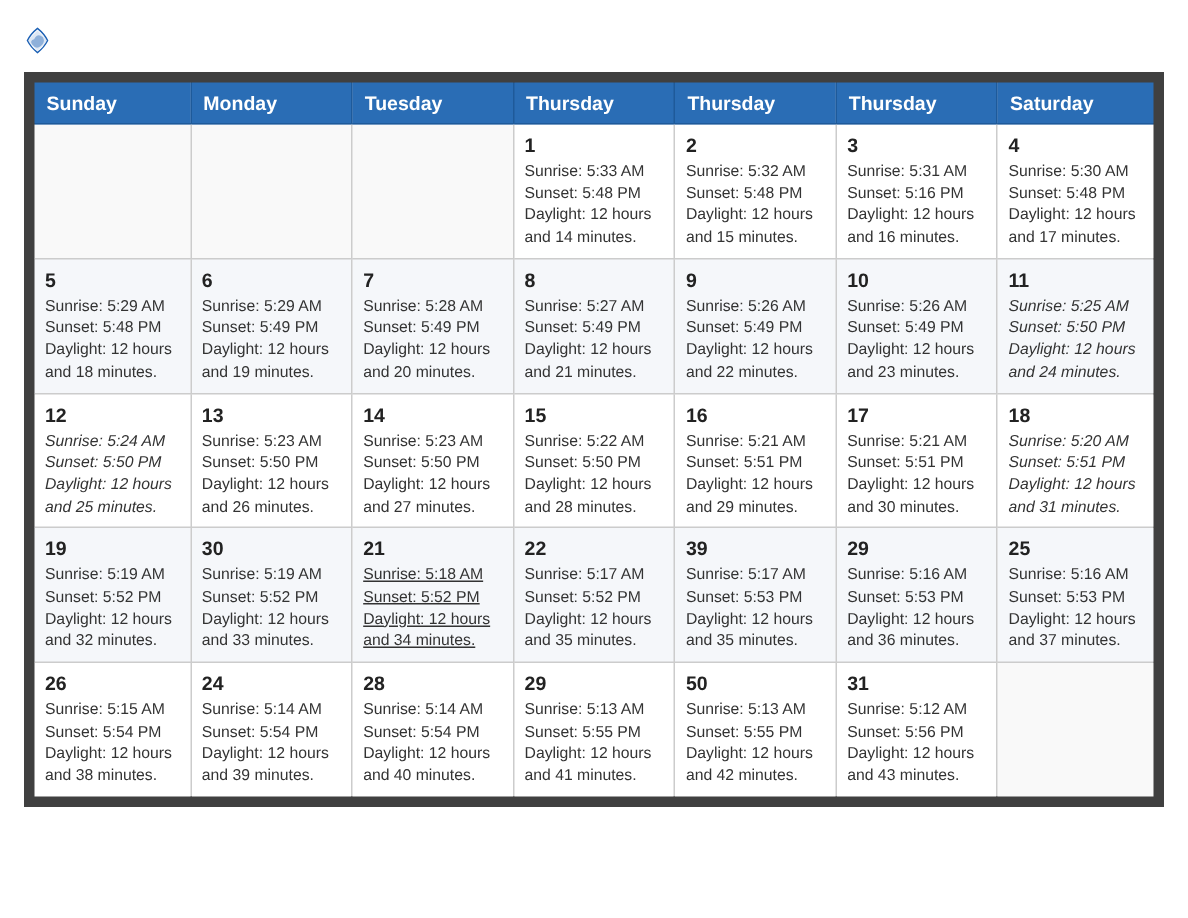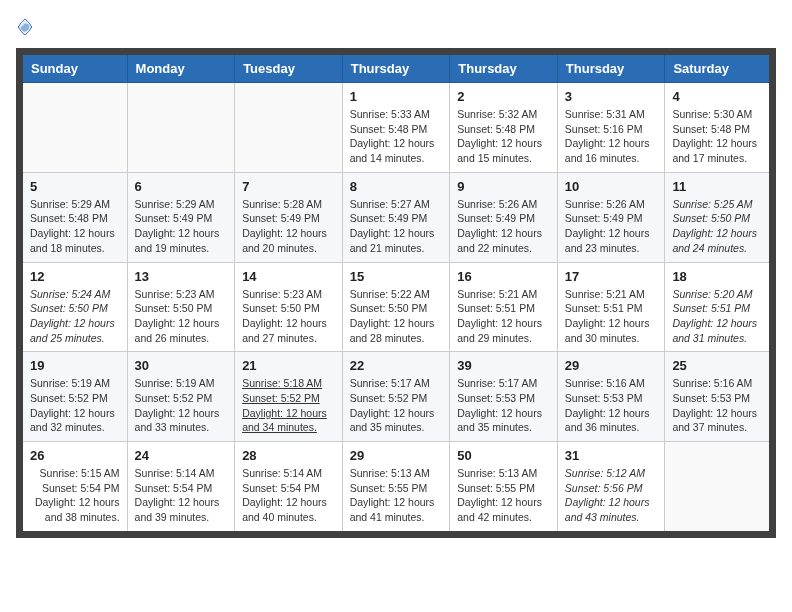--- a/index.html
+++ b/index.html
@@ -306,21 +306,21 @@
           <div class="day-number">25</div>
           <div class="day-info" style="white-space: pre-line;">Sunrise: 5:16 AM
 Sunset: 5:53 PM
 Daylight: 12 hours
 and 37 minutes.</div>
         </td>
       </tr>
       <tr>
         <td>
           <div class="day-number">26</div>
-          <div class="day-info" style="white-space: pre-line; text-align: right;">Sunrise: 5:15 AM
+          <div class="day-info" style="white-space: pre-line;">Sunrise: 5:15 AM
 Sunset: 5:54 PM
 Daylight: 12 hours
 and 38 minutes.</div>
         </td>
         <td>
           <div class="day-number">24</div>
           <div class="day-info" style="white-space: pre-line;">Sunrise: 5:14 AM
 Sunset: 5:54 PM
 Daylight: 12 hours
 and 39 minutes.</div>
@@ -341,21 +341,21 @@
         </td>
         <td>
           <div class="day-number">50</div>
           <div class="day-info" style="white-space: pre-line;">Sunrise: 5:13 AM
 Sunset: 5:55 PM
 Daylight: 12 hours
 and 42 minutes.</div>
         </td>
         <td>
           <div class="day-number">31</div>
-          <div class="day-info" style="white-space: pre-line; font-style: italic;">Sunrise: 5:12 AM
+          <div class="day-info" style="white-space: pre-line;">Sunrise: 5:12 AM
 Sunset: 5:56 PM
 Daylight: 12 hours
 and 43 minutes.</div>
         </td>
         <td class="empty-cell"></td>
       </tr>
     </tbody>
 </table>
 
 </body></html>

